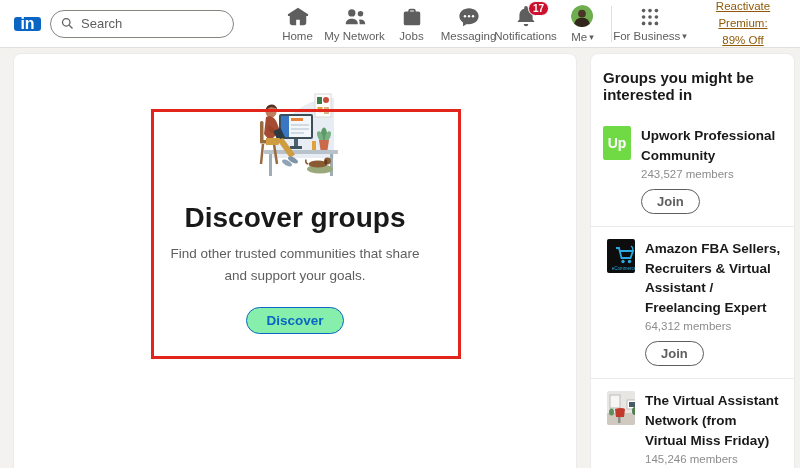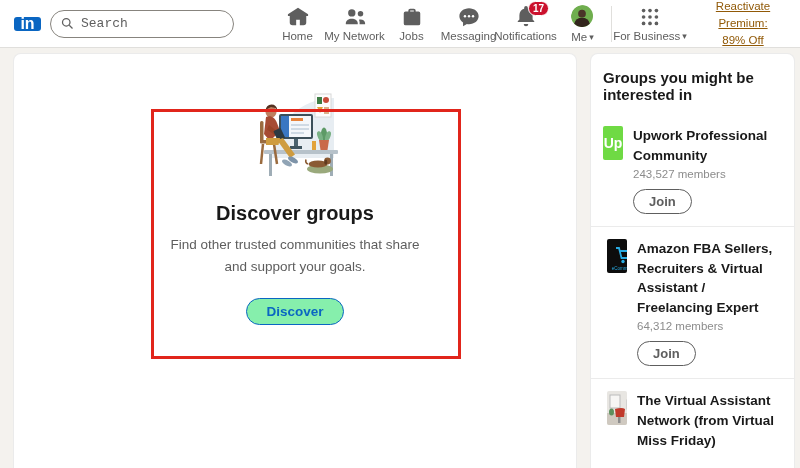--- a/index.html
+++ b/index.html
@@ -24,21 +24,21 @@
   }
   .search-box {
     margin-left:9px; width:184px; height:28px;
     border:1px solid #87847e; border-radius:14px; background:#fff;
     display:flex; align-items:center; padding:0 9px; gap:6px;
   }
   .search-box svg { flex-shrink:0; }
   .search-box input {
     border:none; outline:none; background:transparent;
     font-size:13px; width:100%; color:#b91c1c;
-    font-family:Liberation Mono, monospace;
+    font-family:Liberation Sans, sans-serif;
   }
   .search-box input::placeholder { color:#5e5e5e; }
   .nav { display:flex; margin-left:auto; height:100%; }
   .nav-item {
     width:57px; height:100%; position:relative; cursor:pointer;
     display:flex; flex-direction:column; align-items:center; justify-content:center;
     gap:2px; color:#5e5e5e; font-size:11.5px; white-space:nowrap;
   }
   .nav-item svg { width:22px; height:22px; fill:#5e5e5e; }
   .nav-label { display:flex; align-items:center; gap:2px; }
@@ -72,21 +72,21 @@
   }
   .tab.active { color:#01754f; box-shadow:inset 0 -2px 0 #01754f; }
   .tab.inactive { color:#5e5e5e; }
   .create-group-btn {
     align-self:center; margin-left:auto; margin-right:10px; cursor:pointer;
     border:1.5px solid #0a66c2; color:#0a66c2; background:#fff;
     border-radius:17px; font-weight:700; font-size:14px; padding:5px 16px;
     font-family:"Liberation Sans", sans-serif;
   }
   .discover-area { display:flex; flex-direction:column; align-items:center; padding-top:34px; }
-  .discover-title { font-size:20px; font-weight:700; margin-top:22px; color:rgba(0,0,0,.9); }
+  .discover-title { font-size:28px; font-weight:700; margin-top:22px; color:rgba(0,0,0,.9); }
   .discover-sub {
     margin-top:9px; text-align:center;
     font-size:13.5px; line-height:1.65; color:#5e5e5e;
   }
   .discover-btn {
     margin-top:19px; cursor:pointer;
     border:1.5px solid #0a66c2; color:#0a66c2; background:#86efac;
     border-radius:16px; font-weight:700; font-size:13.5px; padding:5px 19px;
     font-family:"Liberation Sans", sans-serif;
   }
@@ -97,21 +97,21 @@
 
   
   .sidebar-card {
     position:absolute; left:590px; top:53px; width:205px; height:520px;
     background:#fff; border-radius:8px; border:1px solid rgba(0,0,0,.08);
     overflow:hidden;
   }
   .sidebar-title { padding:15px 12px 11px; font-size:15px; font-weight:700; color:rgba(0,0,0,.9); }
   .group-item { display:flex; gap:10px; padding:12px; }
   .group-item + .group-item { border-top:1px solid #ebebeb;padding-left:16px; }
-  .group-logo { width:20px; height:34px; flex-shrink:0; border-radius:2px; overflow:hidden; }
+  .group-logo { width:28px; height:34px; flex-shrink:0; border-radius:2px; overflow:hidden; }
   .logo-upwork {
     background:#6fda44; color:#fff; font-weight:700; font-size:14px;
     display:flex; align-items:center; justify-content:center;
   }
   .group-info { min-width:0; }
   .group-name { font-size:13.5px; font-weight:700; line-height:1.45; color:rgba(0,0,0,.9); }
   .group-members { margin-top:3px; font-size:11.5px; color:#8c8c8c; }
   .join-btn {
     margin-top:9px; cursor:pointer;
     border:1px solid #5e5e5e; color:#5e5e5e; background:#fff;
@@ -309,17 +309,18 @@
         <rect x="20" y="9" width="11" height="9" fill="#fff" stroke="#bbb"></rect>
         <rect x="22" y="11" width="7" height="5" fill="#4a5a66"></rect>
         <path d="M8 18 q7-2 10 0 l-1 8 h-8 z" fill="#c0392b"></path>
         <rect x="11" y="26" width="2.5" height="6" fill="#8d8d8d"></rect>
         <ellipse cx="28" cy="20" rx="3" ry="4" fill="#4e7d4e"></ellipse>
         <ellipse cx="4.5" cy="21" rx="2.5" ry="3.5" fill="#5d8f5d"></ellipse>
       </svg>
     </div>
     <div class="group-info">
       <div class="group-name">The Virtual Assistant Network (from Virtual Miss Friday)</div>
+      <div class="group-members">145,246 members</div>
 
     </div>
   </div>
 
 </aside>
 
 </body></html>

